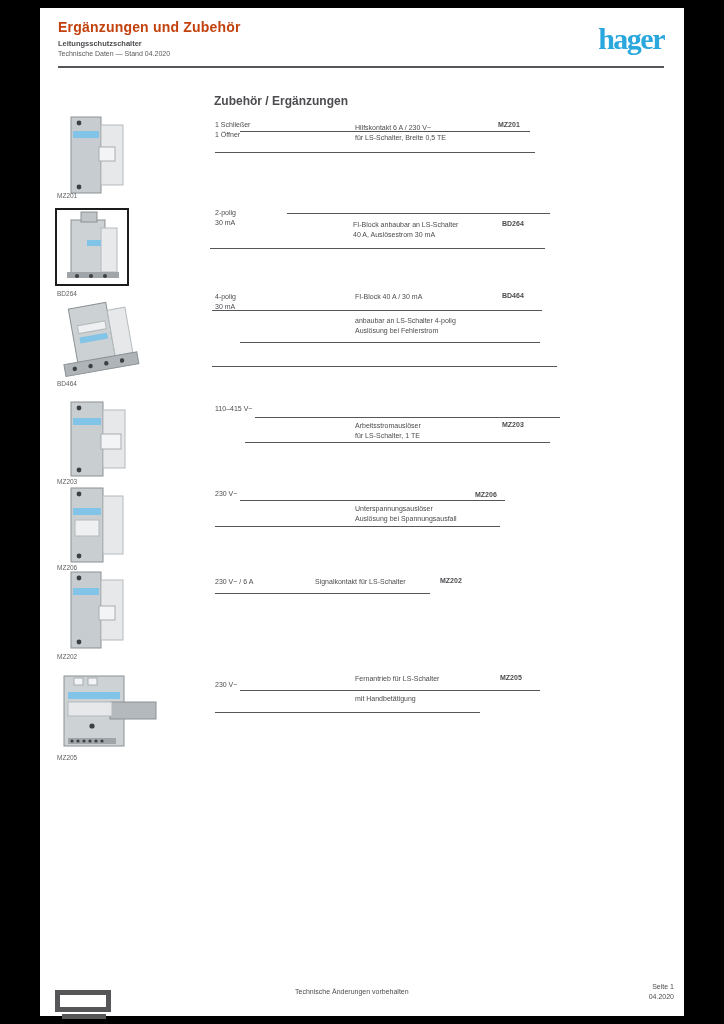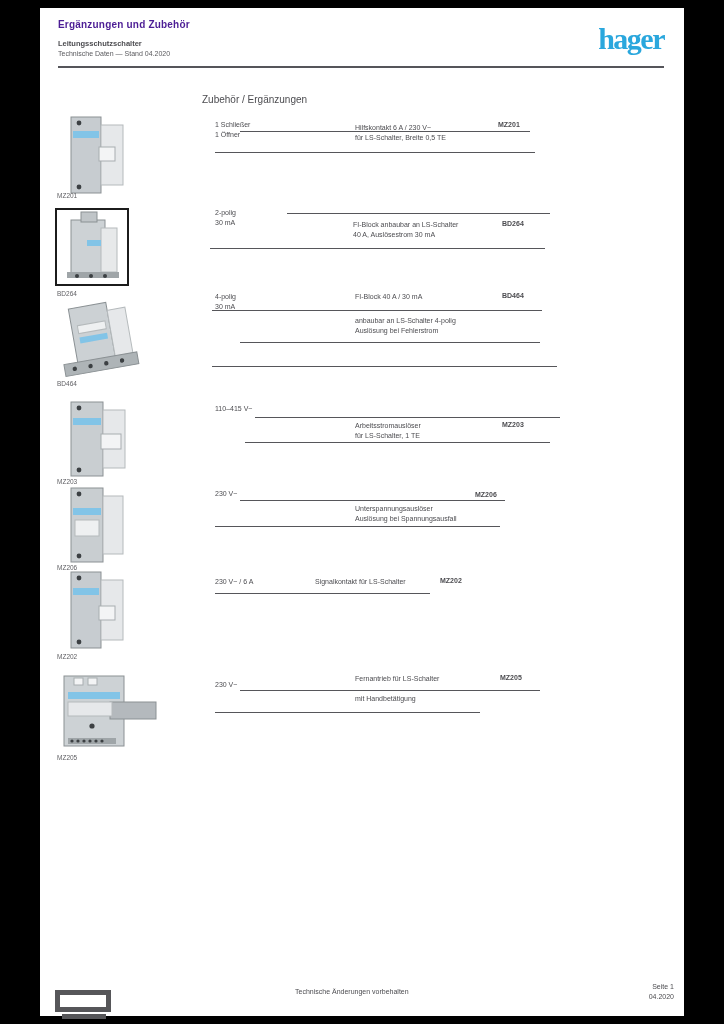--- a/index.html
+++ b/index.html
@@ -3,30 +3,30 @@
 <meta charset="utf-8">
 <style>
   * { margin:0; padding:0; box-sizing:border-box; }
   html,body { width:724px; height:1024px; background:#000; overflow:hidden;
               font-family:"Liberation Sans", sans-serif; }
   #stage { position:relative; width:724px; height:1024px; background:#000; }
   #page  { position:absolute; left:40px; top:8px; width:644px; height:1008px;
            background:#ffffff; }
 
   
-  .hdr-title { position:absolute; left:18px; top:11px; font-size:10px; font-weight:bold;
-               color:#4c1d95; letter-spacing:.2px; }
+  .hdr-title { position:absolute; left:18px; top:11px; font-size:14px; font-weight:bold;
+               color:#c2410c; letter-spacing:.2px; }
   .hdr-l2 { position:absolute; left:18px; top:31px; font-size:7.5px; color:#4c4c50; font-weight:bold; }
   .hdr-l3 { position:absolute; left:18px; top:42px; font-size:7px; color:#5a5a5e; }
   .hdr-rule { position:absolute; left:18px; top:58px; width:606px; height:2px; background:#55555a; }
   .logo { position:absolute; right:20px; top:16px; font-size:30px; font-weight:800;
           color:#2aa7dd; letter-spacing:-1.5px; line-height:1;font-family:Liberation Serif, serif; }
 
-  .section-title { position:absolute; left:162px; top:86px; font-size:10px;
-                   font-weight:normal; color:#4c4c50; }
+  .section-title { position:absolute; left:174px; top:86px; font-size:12px;
+                   font-weight:bold; color:#4c4c50; }
 
   
   .photo { position:absolute; }
   .caption { position:absolute; font-size:6.5px; color:#5f5f63; }
   .spec { position:absolute; font-size:7px; color:#4c4c50; line-height:10px; }
   .desc { position:absolute; font-size:7px; color:#4c4c50; line-height:10px; width:200px; }
   .ref  { position:absolute; font-size:7px; font-weight:bold; color:#4c4c50; }
   .sep  { position:absolute; height:1px; background:#56565a; }
   .frame { position:absolute; border:2px solid #1c1c1c; background:#fff; }
 

